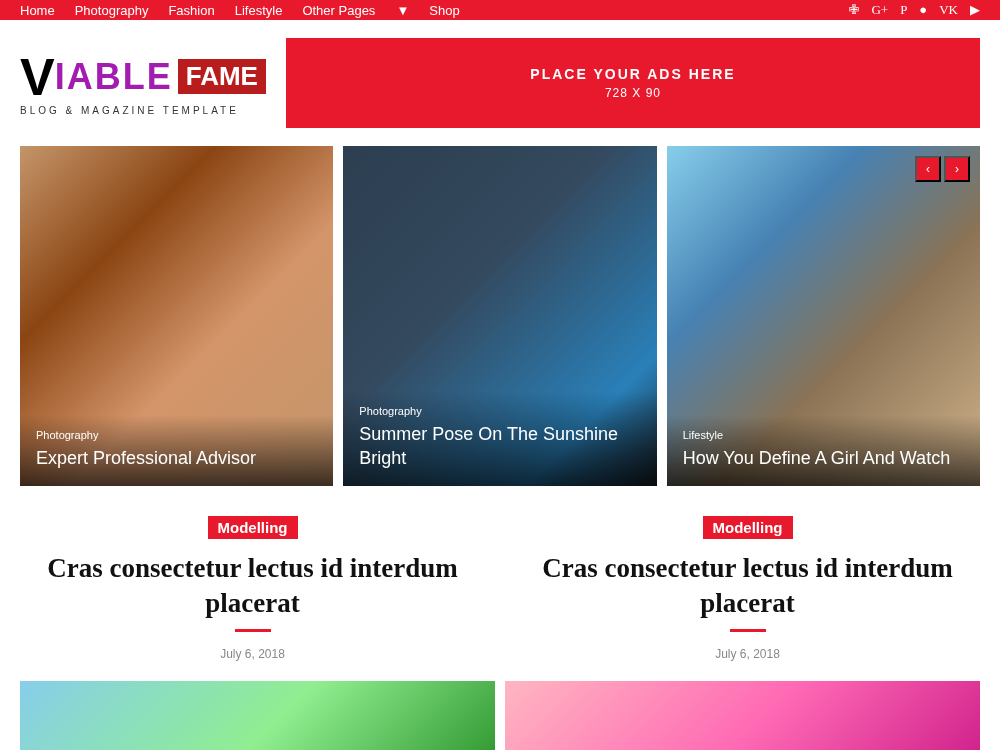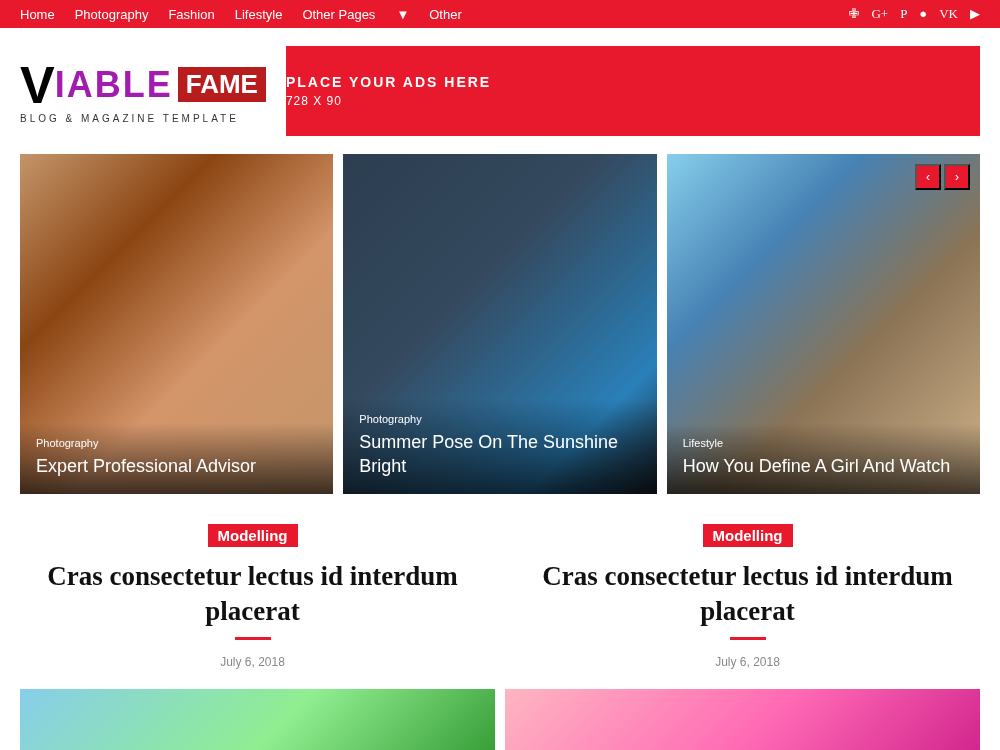--- a/index.html
+++ b/index.html
@@ -5,21 +5,21 @@
     * { margin: 0; padding: 0; box-sizing: border-box; }
     body { font-family: Georgia, 'Times New Roman', serif; background: #fff; width: 1000px; overflow-x: hidden; }
 
     
     .nav-bar {
       background: #e8192c;
       display: flex;
       align-items: center;
       justify-content: space-between;
       padding: 0 20px;
-      height: 28px;
+      height: 20px;
     }
     .nav-links { display: flex; gap: 20px; align-items: center; }
     .nav-link {
       color: #fff;
       font-size: 13px;
       font-family: Arial, sans-serif;
       text-decoration: none;
       cursor: pointer;
     }
     .nav-link-dropdown { display: flex; align-items: center; gap: 21px; }
@@ -70,21 +70,21 @@
       letter-spacing: 3px;
       color: #333;
       margin-top: 2px;
     }
     .ad-banner {
       flex: 1;
       background: #e8192c;
       height: 90px;
       display: flex;
       flex-direction: column;
-      align-items: flex-start;
+      align-items: center;
       justify-content: center;
       color: #fff;
     }
     .ad-title {
       font-family: Arial, sans-serif;
       font-size: 14px;
       font-weight: 700;
       letter-spacing: 2px;
     }
     .ad-size {
@@ -223,21 +223,21 @@
 <nav class="nav-bar">
   <div class="nav-links">
     <a class="nav-link">Home</a>
     <a class="nav-link">Photography</a>
     <a class="nav-link">Fashion</a>
     <a class="nav-link">Lifestyle</a>
     <a class="nav-link nav-link-dropdown">
       <span>Other Pages</span>
       <span>▼</span>
     </a>
-    <a class="nav-link">Other</a>
+    <a class="nav-link">Shop</a>
   </div>
   <div class="nav-social">
     <span class="social-icon"></span>
     <span class="social-icon">✙</span>
     <span class="social-icon">G+</span>
     <span class="social-icon">P</span>
     <span class="social-icon">●</span>
     <span class="social-icon">VK</span>
     <span class="social-icon">▶</span>
   </div>

